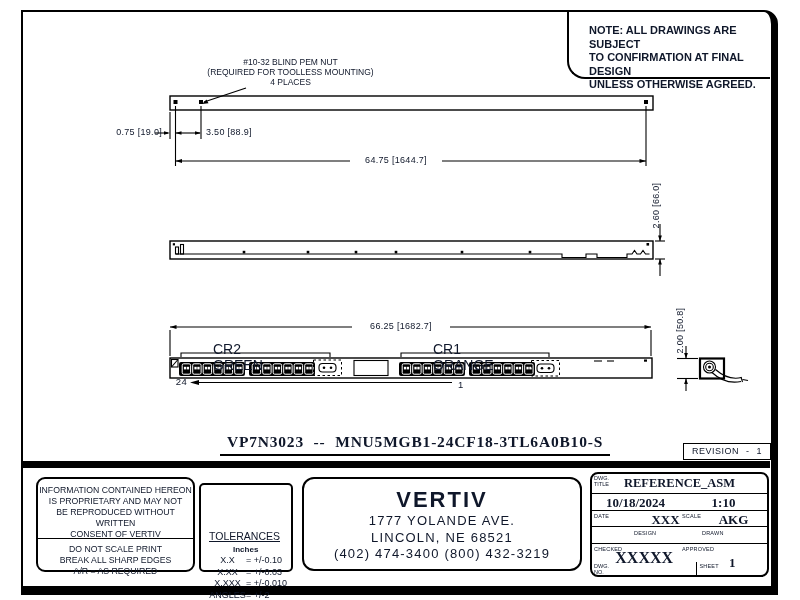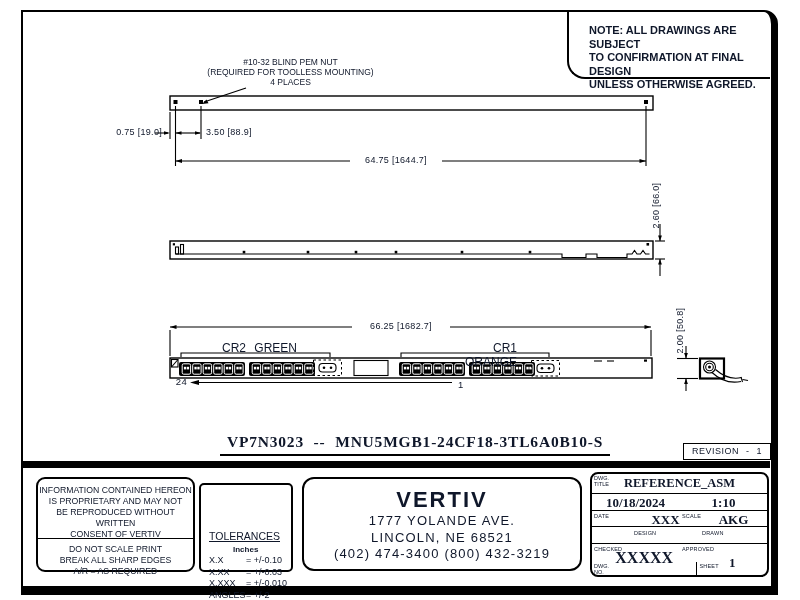--- a/index.html
+++ b/index.html
@@ -20,39 +20,39 @@
   svg .blk{fill:#000;stroke:none;}
   svg .dash{stroke-dasharray:2.5 2.5;stroke-width:1;}
   svg .wstroke{stroke:#fff;fill:none;stroke-width:1;}
   svg .wfill{fill:#fff;stroke:none;}
   svg .thick{stroke-width:2.2;}
   .lbl{position:absolute;font-size:9px;letter-spacing:.3px;white-space:nowrap;}
   .bgw{background:#fff;padding:0 3px;text-align:center;}
   .rot{transform:rotate(-90deg);text-align:center;}
   .callout{position:absolute;left:193px;top:57px;width:195px;text-align:center;
            font-size:8.5px;line-height:10px;}
-  .bracketlbl{position:absolute;font-size:12px;word-spacing:5px;text-align:right;width:84px;}
+  .bracketlbl{position:absolute;font-size:14px;word-spacing:5px;text-align:left;width:84px;}
   #partnum{position:absolute;left:220px;top:433px;width:390px;text-align:center;
            font-family:"Liberation Serif",serif;font-weight:bold;font-size:15.5px;
            letter-spacing:.8px;word-spacing:5px;border-bottom:2px solid #000;padding-bottom:3px;}
   #revbox{position:absolute;left:683px;top:443px;width:88px;height:17px;box-sizing:border-box;
           border:1.5px solid #000;font-size:9px;text-align:center;line-height:14px;
           letter-spacing:.5px;word-spacing:4px;}
   
   .rbox{position:absolute;box-sizing:border-box;border:2px solid #000;background:#fff;}
   #propbox{left:36px;top:477px;width:159px;height:95px;border-radius:9px;
            font-size:8.7px;line-height:11px;text-align:center;}
   #propbox .sec1{height:53px;border-bottom:1.5px solid #000;padding-top:6px;}
   #propbox .sec2{padding-top:5px;}
   #tolbox{left:199px;top:483px;width:94px;height:89px;border-radius:5px;padding:5px 0 0 8px;
           font-size:9px;line-height:11.5px;}
   #tolbox .ttl{font-size:10.5px;text-decoration:underline;margin-bottom:1px;margin-top:41px;}
   #tolbox .units{font-size:8px;font-weight:bold;padding-left:24px;}
   .tolrow{display:flex;}
-  .tolrow .tl{width:37px;}
+  .tolrow .tl{width:37px;text-align:center;}
   #vertivbox{left:302px;top:477px;width:280px;height:94px;border-radius:12px;text-align:center;}
   #vertivbox .vname{font-size:22px;font-weight:bold;letter-spacing:2px;margin-top:8px;}
   #vertivbox .vline{font-size:13px;letter-spacing:1.2px;line-height:16.5px;}
   #tblock{left:590px;top:472px;width:179px;height:105px;border-radius:8px;overflow:hidden;
           font-size:9px;}
   .tb-row{position:relative;box-sizing:border-box;border-bottom:1.5px solid #000;display:flex;}
   .tb-row:last-child{border-bottom:none;}
   .tb-cell{position:relative;box-sizing:border-box;flex:1;display:flex;
            align-items:flex-end;justify-content:center;margin-top:18px;}
   .tb-cell.brd{border-right:1.5px solid #000;}

